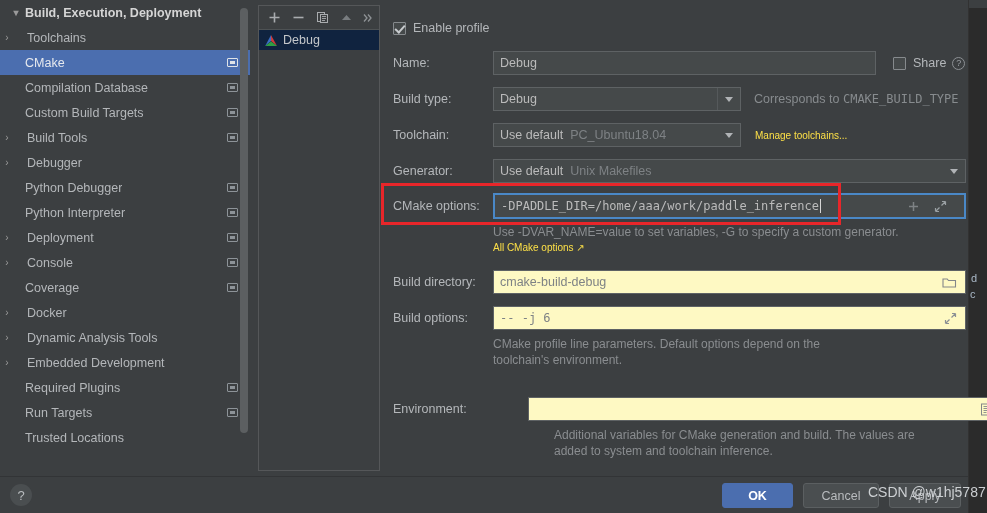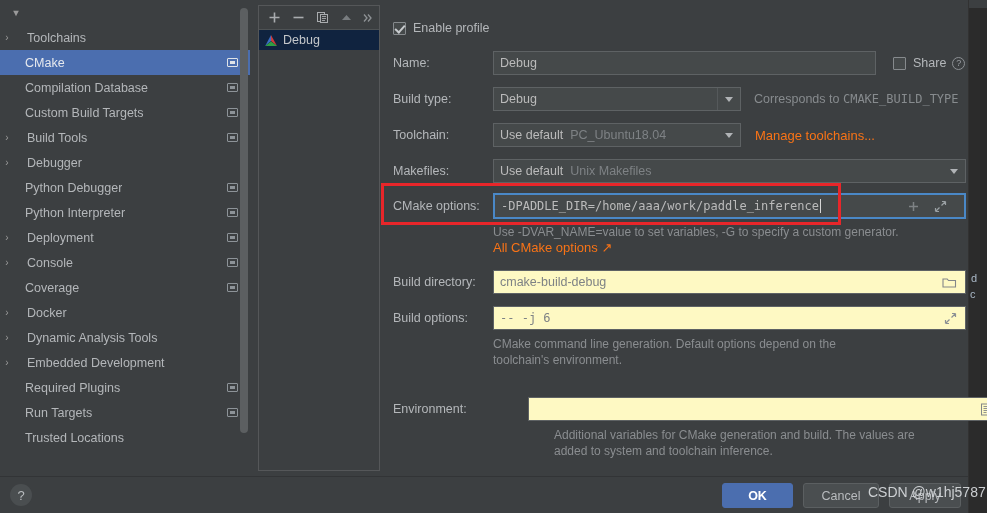--- a/index.html
+++ b/index.html
@@ -151,21 +151,21 @@
     border: 2px solid #4a88c7; background: #45494a;
   }
   .caret {
     display: inline-block; width: 1px; height: 14px; background: #d6d6d6;
     vertical-align: middle; margin-left: 1px;
   }
 
   .hint {
     color: #8a8d90; font-size: 12px; line-height: 16px;
   }
-  .link { color: #f97316; font-size: 13px; cursor: default; text-align: center; }
+  .link { color: #fde047; font-size: 10px; cursor: default; text-align: center; }
   .help-q {
     width: 13px; height: 13px; border-radius: 50%; border: 1px solid #8c9094;
     color: #9a9ea2; font-size: 9px; display: inline-flex;
     align-items: center; justify-content: center; margin-left: 6px;
   }
 
   .corresponds { color: #878b8e; font-size: 12.5px; }
   .corresponds .mono { font-family: "DejaVu Sans Mono", monospace; font-size: 12px; }
 
   .icon-btn {
@@ -216,20 +216,21 @@
     <div class="topband"></div>
     <div class="fragA">d</div>
     <div class="fragB">c</div>
   </div>
 
   <div class="dialog">
 
     <div class="tree-pane">
       <div class="tree-title">
         <span class="chev">▾</span>
+        <span>Build, Execution, Deployment</span>
       </div>
       <div id="tree-rows">
           <div class="tree-row">
             <span class="chev right">›</span>
             <span class="pad" style="width: 11px;"></span>
             <span class="lbl">Toolchains</span>
           </div>
           <div class="tree-row selected">
             <span class="indent"></span>
             <span class="lbl">CMake</span>
@@ -399,21 +400,21 @@
           <span>Use default</span>
           <span class="ph" style="margin-left:7px;">PC_Ubuntu18.04</span>
           <span class="combo-arrow noborder">
               <i class="tri-down"></i>
             </span>
         </div>
         <span class="link" style="margin-left:14px;">Manage toolchains...</span>
       </div>
 
       <div class="row" style="left:5px; top:159px;">
-        <span class="flabel" style="width:100px;">Makefiles:</span>
+        <span class="flabel" style="width:100px;">Generator:</span>
         <div class="field" style="width:473px;">
           <span>Use default</span>
           <span class="ph" style="margin-left:7px;">Unix Makefiles</span>
           <span class="combo-arrow noborder">
               <i class="tri-down"></i>
             </span>
         </div>
       </div>
 
       <div class="row" style="left:5px; top:193px;">
@@ -461,21 +462,21 @@
           <span style="position:absolute;right:8px;top:5px;" class="icon-btn">
             <svg width="13" height="13" viewBox="0 0 13 13">
               <path d="M11.5 1.5 L11.5 5 M11.5 1.5 L8 1.5 M11.5 1.5 L7.5 5.5" stroke="#8b9094" stroke-width="1.2" fill="none"></path>
               <path d="M1.5 11.5 L1.5 8 M1.5 11.5 L5 11.5 M1.5 11.5 L5.5 7.5" stroke="#8b9094" stroke-width="1.2" fill="none"></path>
             </svg>
           </span>
         </div>
       </div>
 
       <div style="position:absolute; left:105px; top:336px; width:420px;" class="hint">
-        <div>CMake command line generation. Default options depend on the</div>
+        <div>CMake profile line parameters. Default options depend on the</div>
         <div>toolchain's environment.</div>
       </div>
 
       <div class="row" style="left:5px; top:397px;gap:35px;">
         <span class="flabel" style="width:100px;">Environment:</span>
         <div class="field disabledish" style="width:473px;">
           <span></span>
           <span style="position:absolute;right:8px;top:5px;" class="icon-btn">
             <svg width="12" height="13" viewBox="0 0 12 13">
               <rect x="1.5" y="1" width="9" height="11" stroke="#83878a" stroke-width="1" fill="none"></rect>

